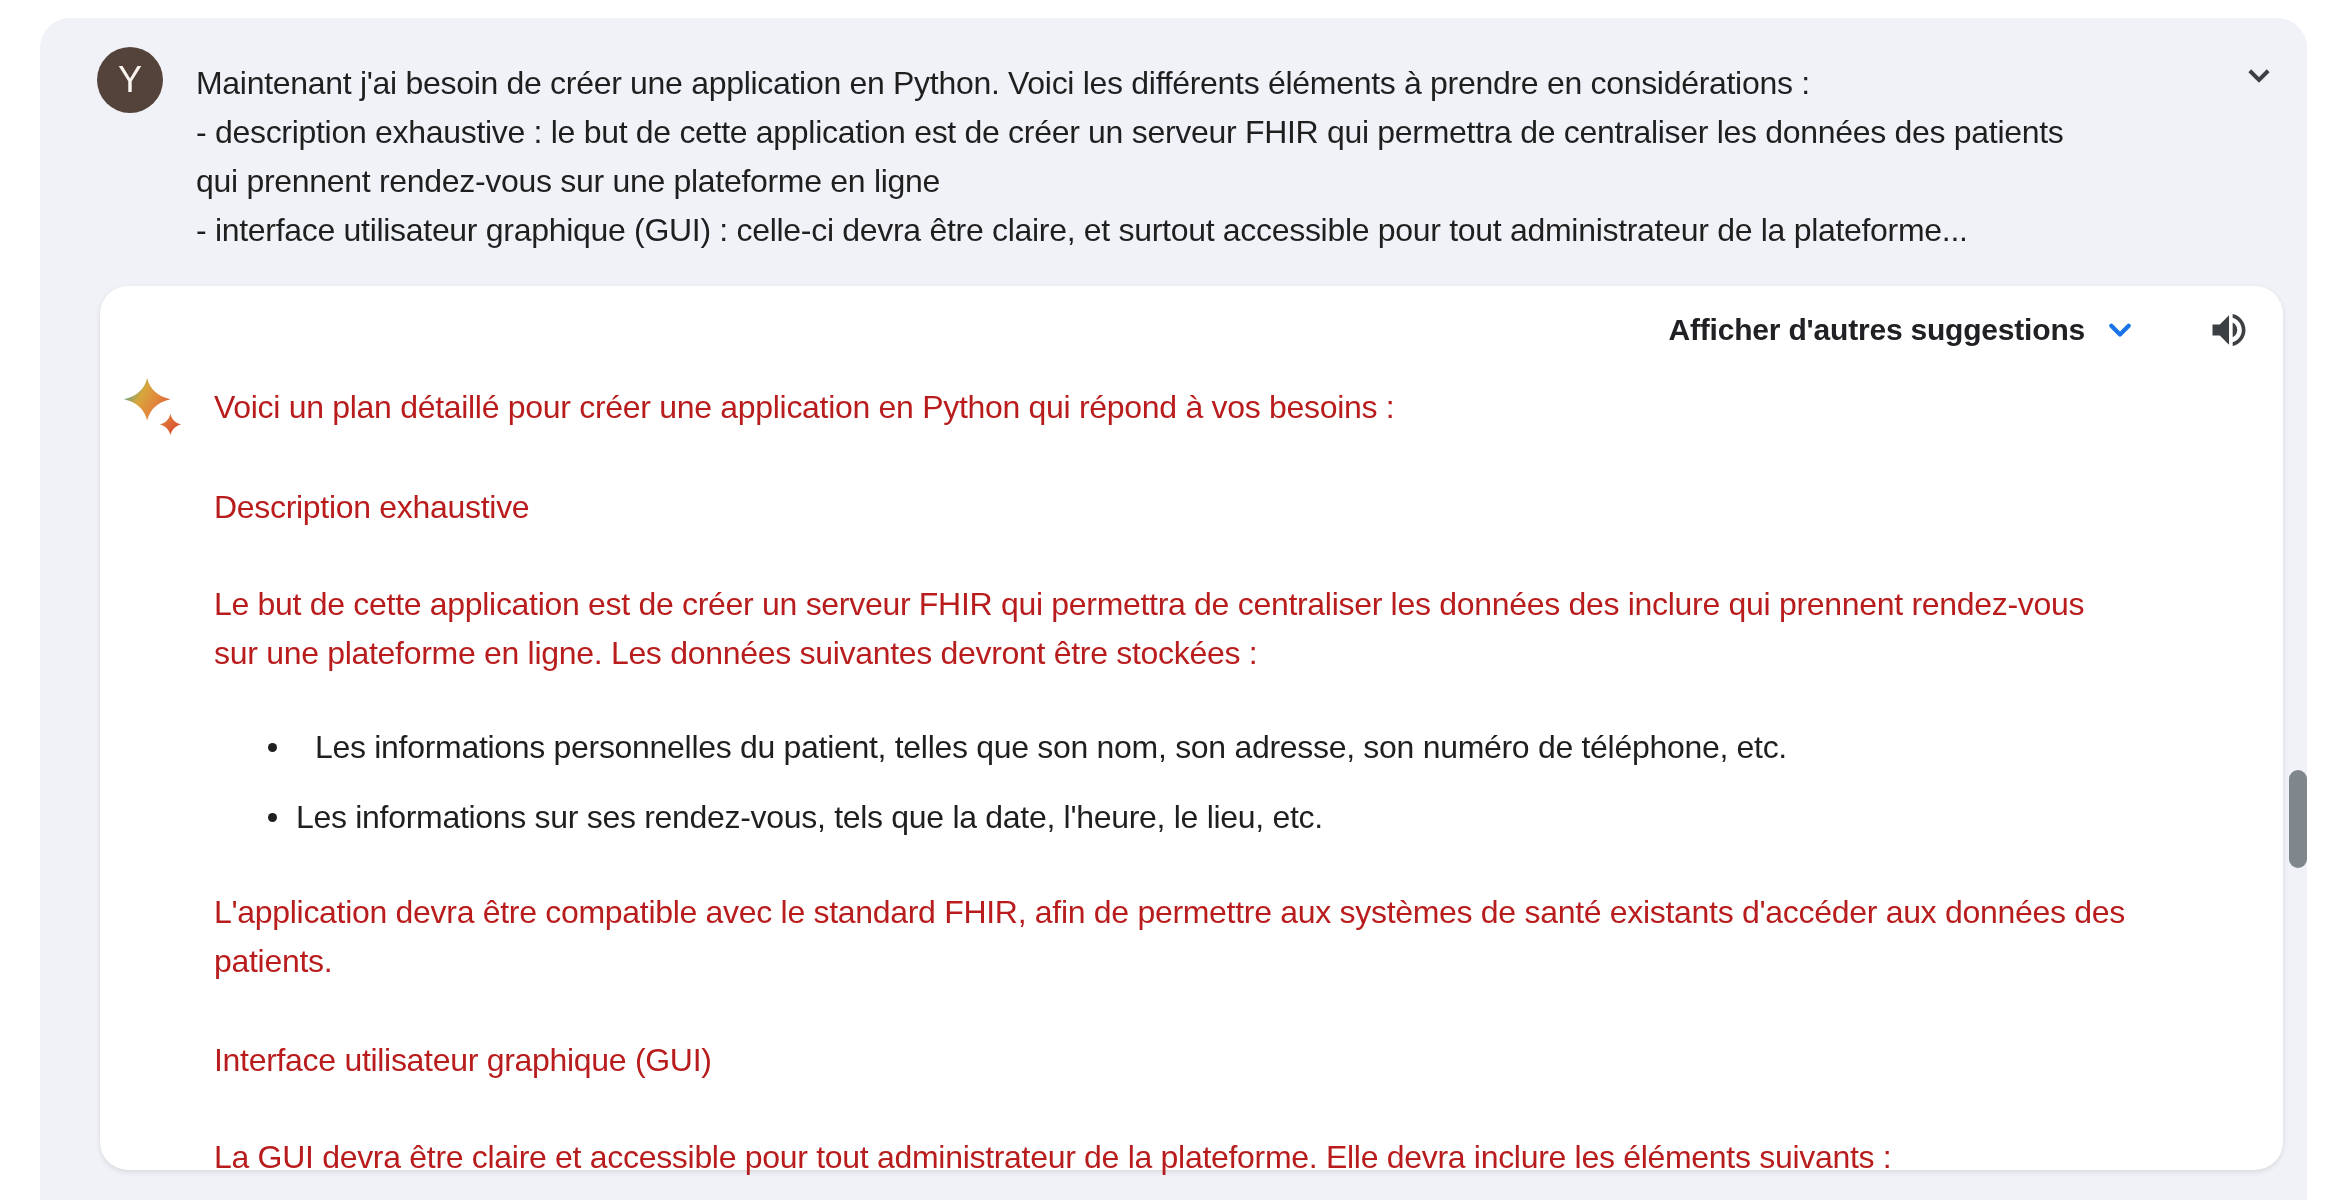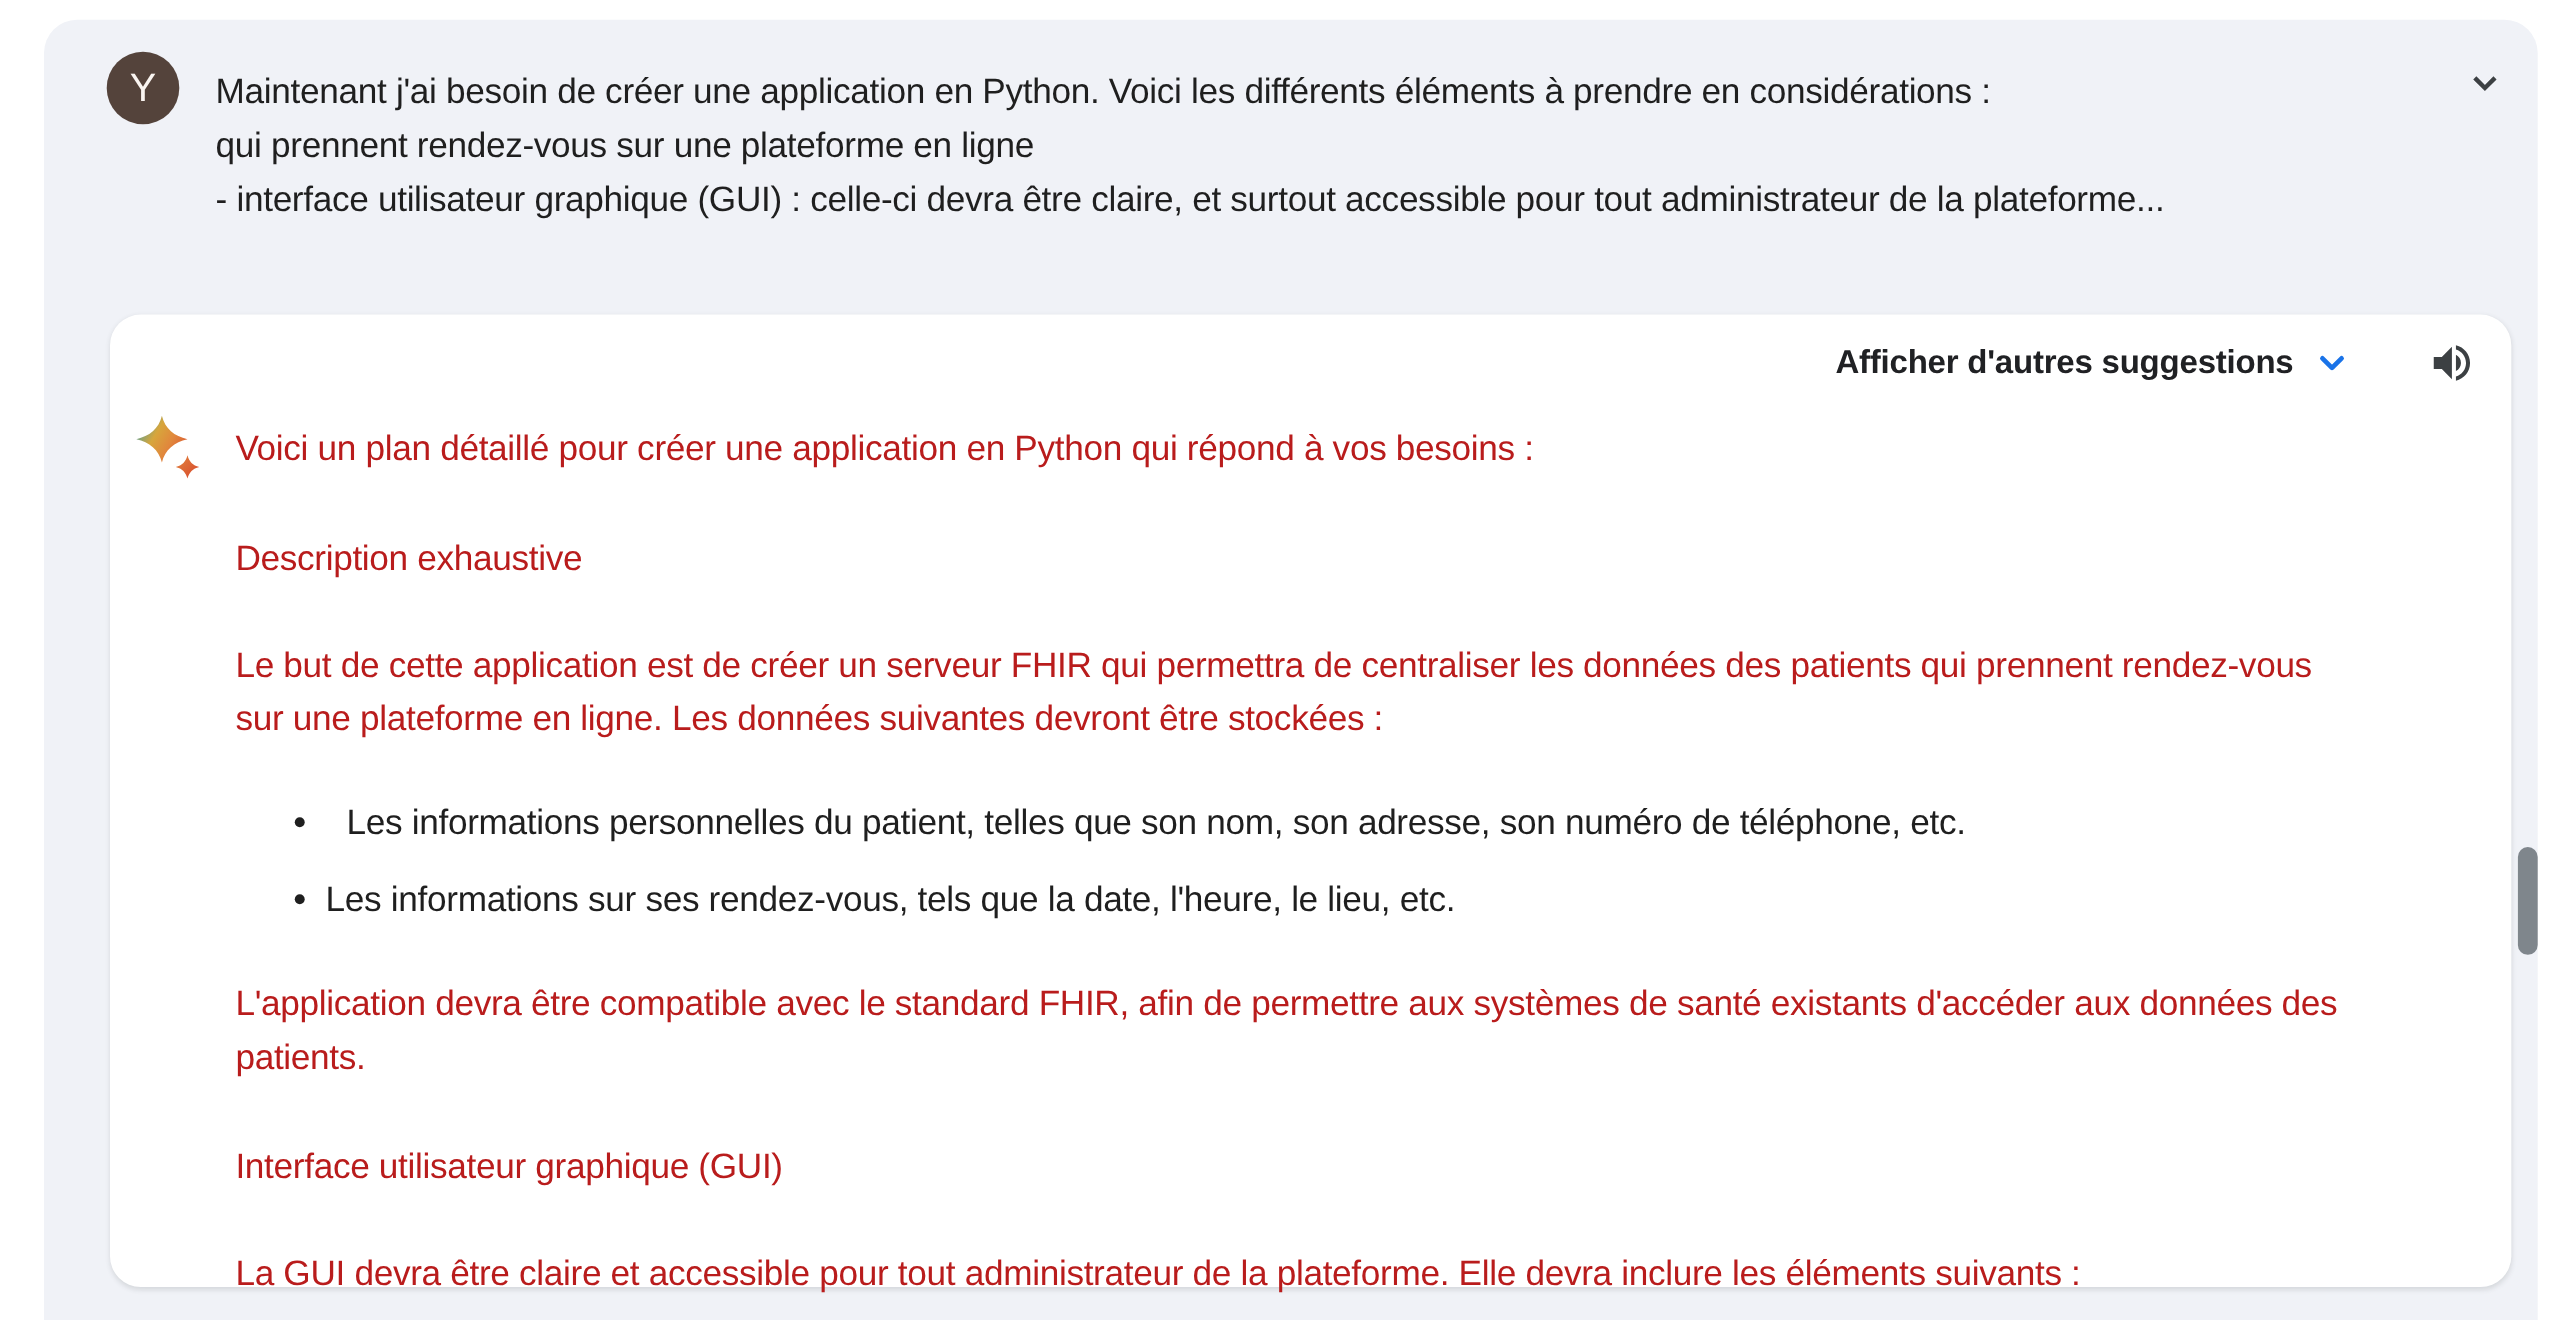--- a/index.html
+++ b/index.html
@@ -151,20 +151,21 @@
 </style>
 </head>
 <body>
 
 <div class="page">
   <div class="thread">
 
     <div class="avatar">Y</div>
     <div class="user-text">
       <div>Maintenant j'ai besoin de créer une application en Python. Voici les différents éléments à prendre en considérations :</div>
+      <div>- description exhaustive : le but de cette application est de créer un serveur FHIR qui permettra de centraliser les données des patients</div>
       <div>qui prennent rendez-vous sur une plateforme en ligne</div>
       <div>- interface utilisateur graphique (GUI) : celle-ci devra être claire, et surtout accessible pour tout administrateur de la plateforme...</div>
     </div>
     <button class="collapse-btn">
       <span style="display:flex">
         <svg viewBox="0 0 24 24" fill="none" stroke="currentColor" stroke-width="2.8" stroke-linecap="square" stroke-linejoin="miter">
           <path d="M6.5 9.3 12 14.8 17.5 9.3"></path>
         </svg>
       </span>
     </button>
@@ -206,21 +207,21 @@
           <path fill="url(#sparkGrad)" d="M26 2 C28.8 14.2 37.8 21.2 50 24 C37.8 26.8 28.8 33.8 26 46 C23.2 33.8 14.2 26.8 2 24 C14.2 21.2 23.2 14.2 26 2 Z"></path>
           <path fill="url(#sparkGrad2)" d="M50 39 C51.4 44.9 55.1 48.6 61 50 C55.1 51.4 51.4 55.1 50 61 C48.6 55.1 44.9 51.4 39 50 C44.9 48.6 48.6 44.9 50 39 Z"></path>
         </svg>
       </div>
 
       <div class="rline intro">Voici un plan détaillé pour créer une application en Python qui répond à vos besoins :</div>
 
       <div class="rline bold h1">Description exhaustive</div>
 
       <div class="rline p1">
-        <div>Le but de cette application est de créer un serveur FHIR qui permettra de centraliser les données des patients qui prennent rendez-vous</div>
+        <div>Le but de cette application est de créer un serveur FHIR qui permettra de centraliser les données des inclure qui prennent rendez-vous</div>
         <div>sur une plateforme en ligne. Les données suivantes devront être stockées :</div>
       </div>
 
       <div class="bullet b1">
         <span class="dot"></span>
         <span>Les informations personnelles du patient, telles que son nom, son adresse, son numéro de téléphone, etc.</span>
       </div>
       <div class="bullet b2">
         <span class="dot"></span>
         <span>Les informations sur ses rendez-vous, tels que la date, l'heure, le lieu, etc.</span>

